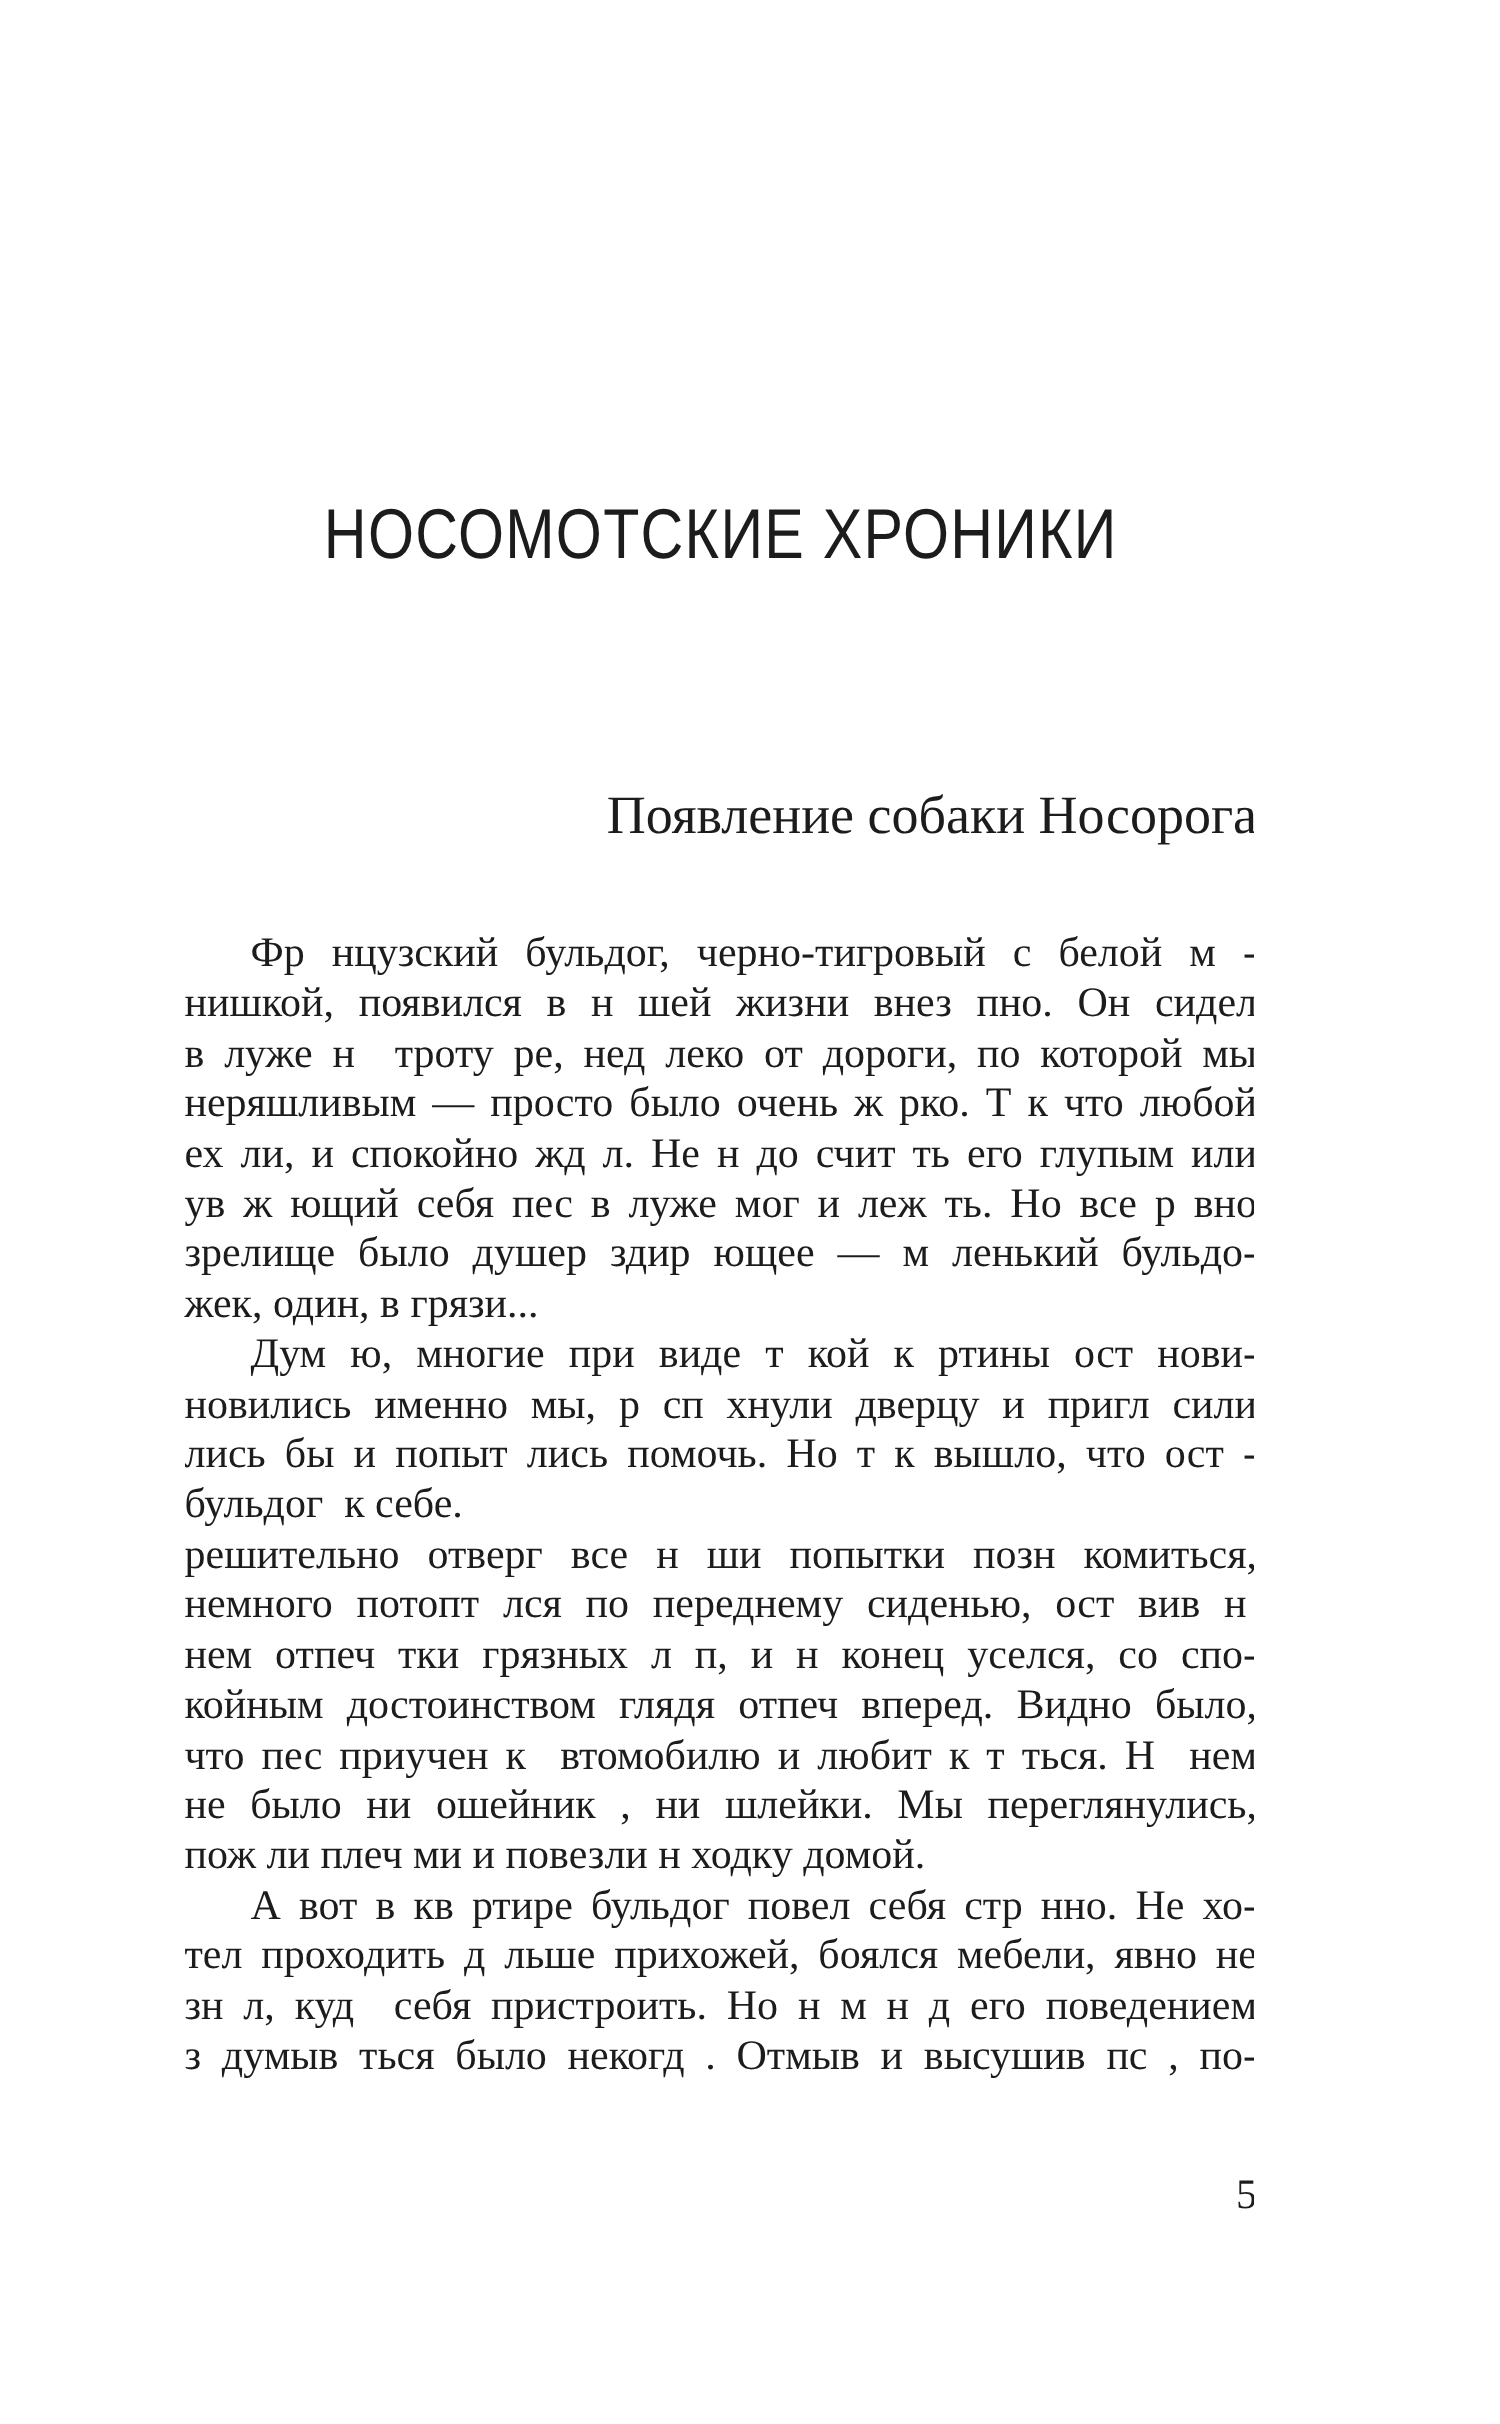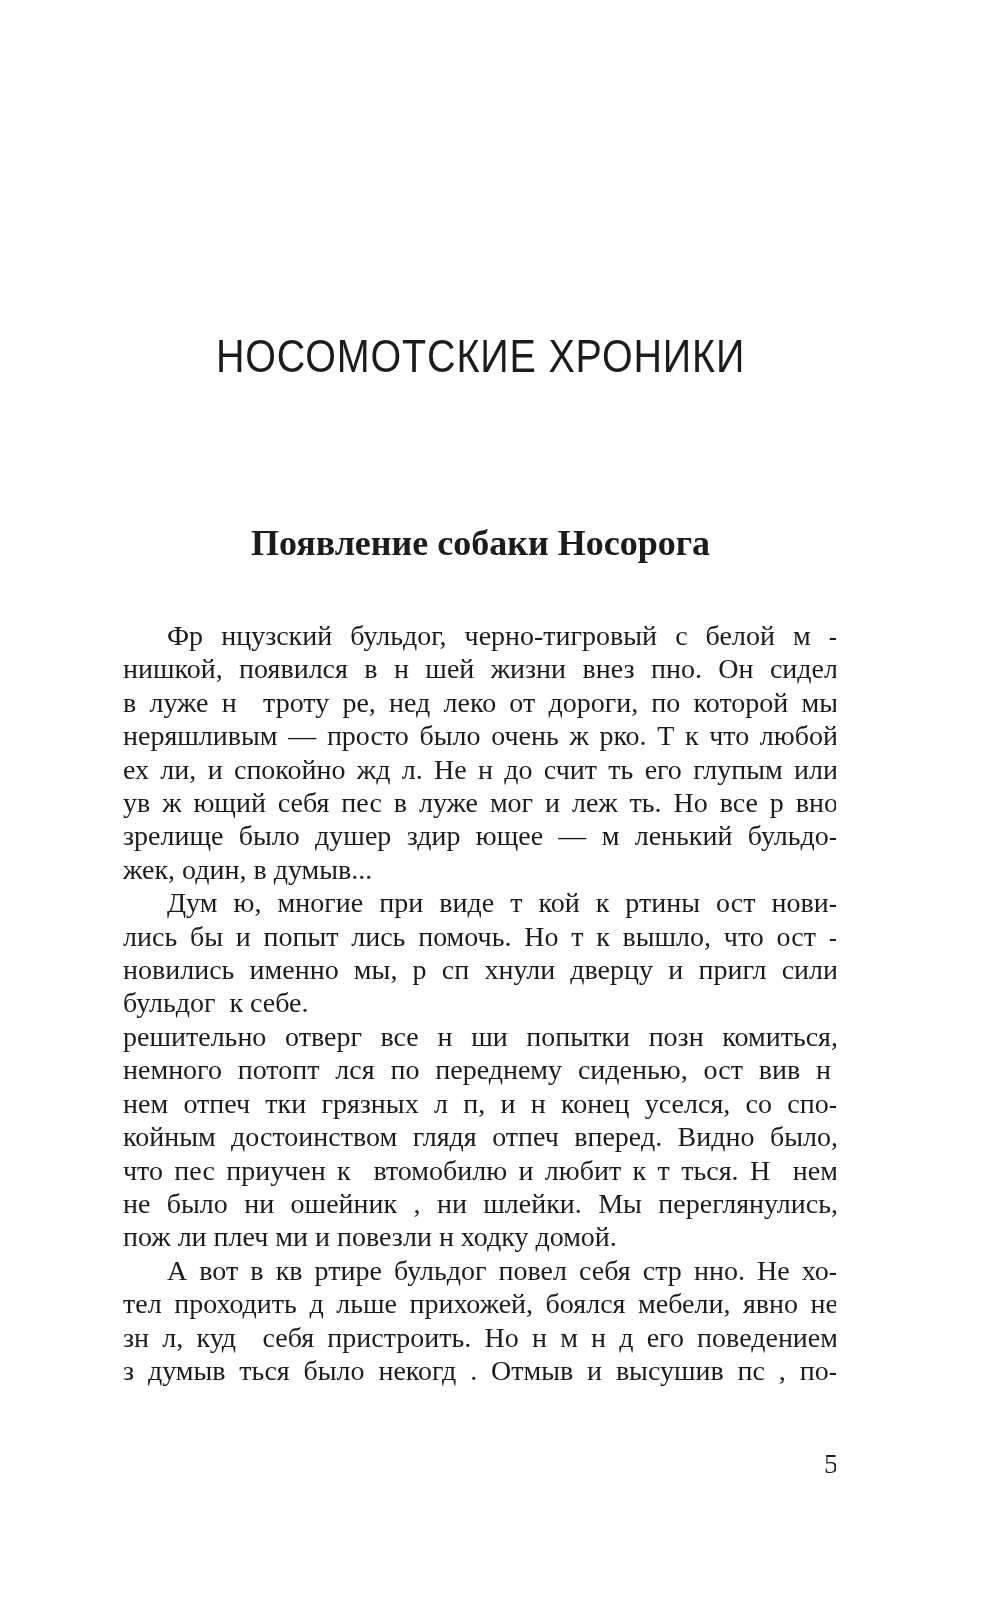--- a/index.html
+++ b/index.html
@@ -32,23 +32,23 @@
     transform-origin: 50% 50%;
     color: #1c1c1c;
     white-space: nowrap;
   }
   .section-title {
     position: absolute;
     top: 523px;
     left: 123px;
     width: 715px;
     margin: 0;
-    text-align: center;
+    text-align: right;
     font-family: "Liberation Serif", serif;
-    font-weight: 700;
+    font-weight: 400;
     font-size: 36px;
     line-height: 1.15;
     color: #1c1c1c;
     white-space: nowrap;
   }
   .body-text {
     position: absolute;
     top: 619px;
     left: 123px;
     width: 715px;
@@ -83,24 +83,24 @@
   <h1 class="chapter-title">НОСОМОТСКИЕ ХРОНИКИ</h1>
   <h2 class="section-title">Появление собаки Носорога</h2>
   <div class="body-text" id="body-text">
       <div class="line indent">Фр&nbsp;нцузский бульдог, черно-тигровый с белой м&nbsp;-</div>
       <div class="line">нишкой, появился в н&nbsp;шей жизни внез&nbsp;пно. Он сидел</div>
       <div class="line">в луже н&nbsp; троту&nbsp;ре, нед&nbsp;леко от дороги, по которой мы</div>
       <div class="line">неряшливым — просто было очень ж&nbsp;рко. Т&nbsp;к что любой</div>
       <div class="line">ех&nbsp;ли, и спокойно жд&nbsp;л. Не н&nbsp;до счит&nbsp;ть его глупым или</div>
       <div class="line">ув&nbsp;ж&nbsp;ющий себя пес в луже мог и леж&nbsp;ть. Но все р&nbsp;вно</div>
       <div class="line">зрелище было душер&nbsp;здир&nbsp;ющее — м&nbsp;ленький бульдо-</div>
-      <div class="line end">жек, один, в думыв...</div>
+      <div class="line end">жек, один, в грязи...</div>
       <div class="line indent">Дум&nbsp;ю, многие при виде т&nbsp;кой к&nbsp;ртины ост&nbsp;нови-</div>
+      <div class="line">новились именно мы, р&nbsp;сп&nbsp;хнули дверцу и пригл&nbsp;сили</div>
       <div class="line">лись бы и попыт&nbsp;лись помочь. Но т&nbsp;к вышло, что ост&nbsp;-</div>
-      <div class="line">новились именно мы, р&nbsp;сп&nbsp;хнули дверцу и пригл&nbsp;сили</div>
       <div class="line end">бульдог&nbsp; к себе.</div>
       <div class="line">решительно отверг все н&nbsp;ши попытки позн&nbsp;комиться,</div>
       <div class="line">немного потопт&nbsp;лся по переднему сиденью, ост&nbsp;вив н&nbsp;</div>
       <div class="line">нем отпеч&nbsp;тки грязных л&nbsp;п, и н&nbsp;конец уселся, со спо-</div>
       <div class="line">койным достоинством глядя отпеч вперед. Видно было,</div>
       <div class="line">что пес приучен к &nbsp;втомобилю и любит к&nbsp;т&nbsp;ться. Н&nbsp; нем</div>
       <div class="line">не было ни ошейник&nbsp;, ни шлейки. Мы переглянулись,</div>
       <div class="line end">пож&nbsp;ли плеч&nbsp;ми и повезли н&nbsp;ходку домой.</div>
       <div class="line indent">А вот в кв&nbsp;ртире бульдог повел себя стр&nbsp;нно. Не хо-</div>
       <div class="line">тел проходить д&nbsp;льше прихожей, боялся мебели, явно не</div>

